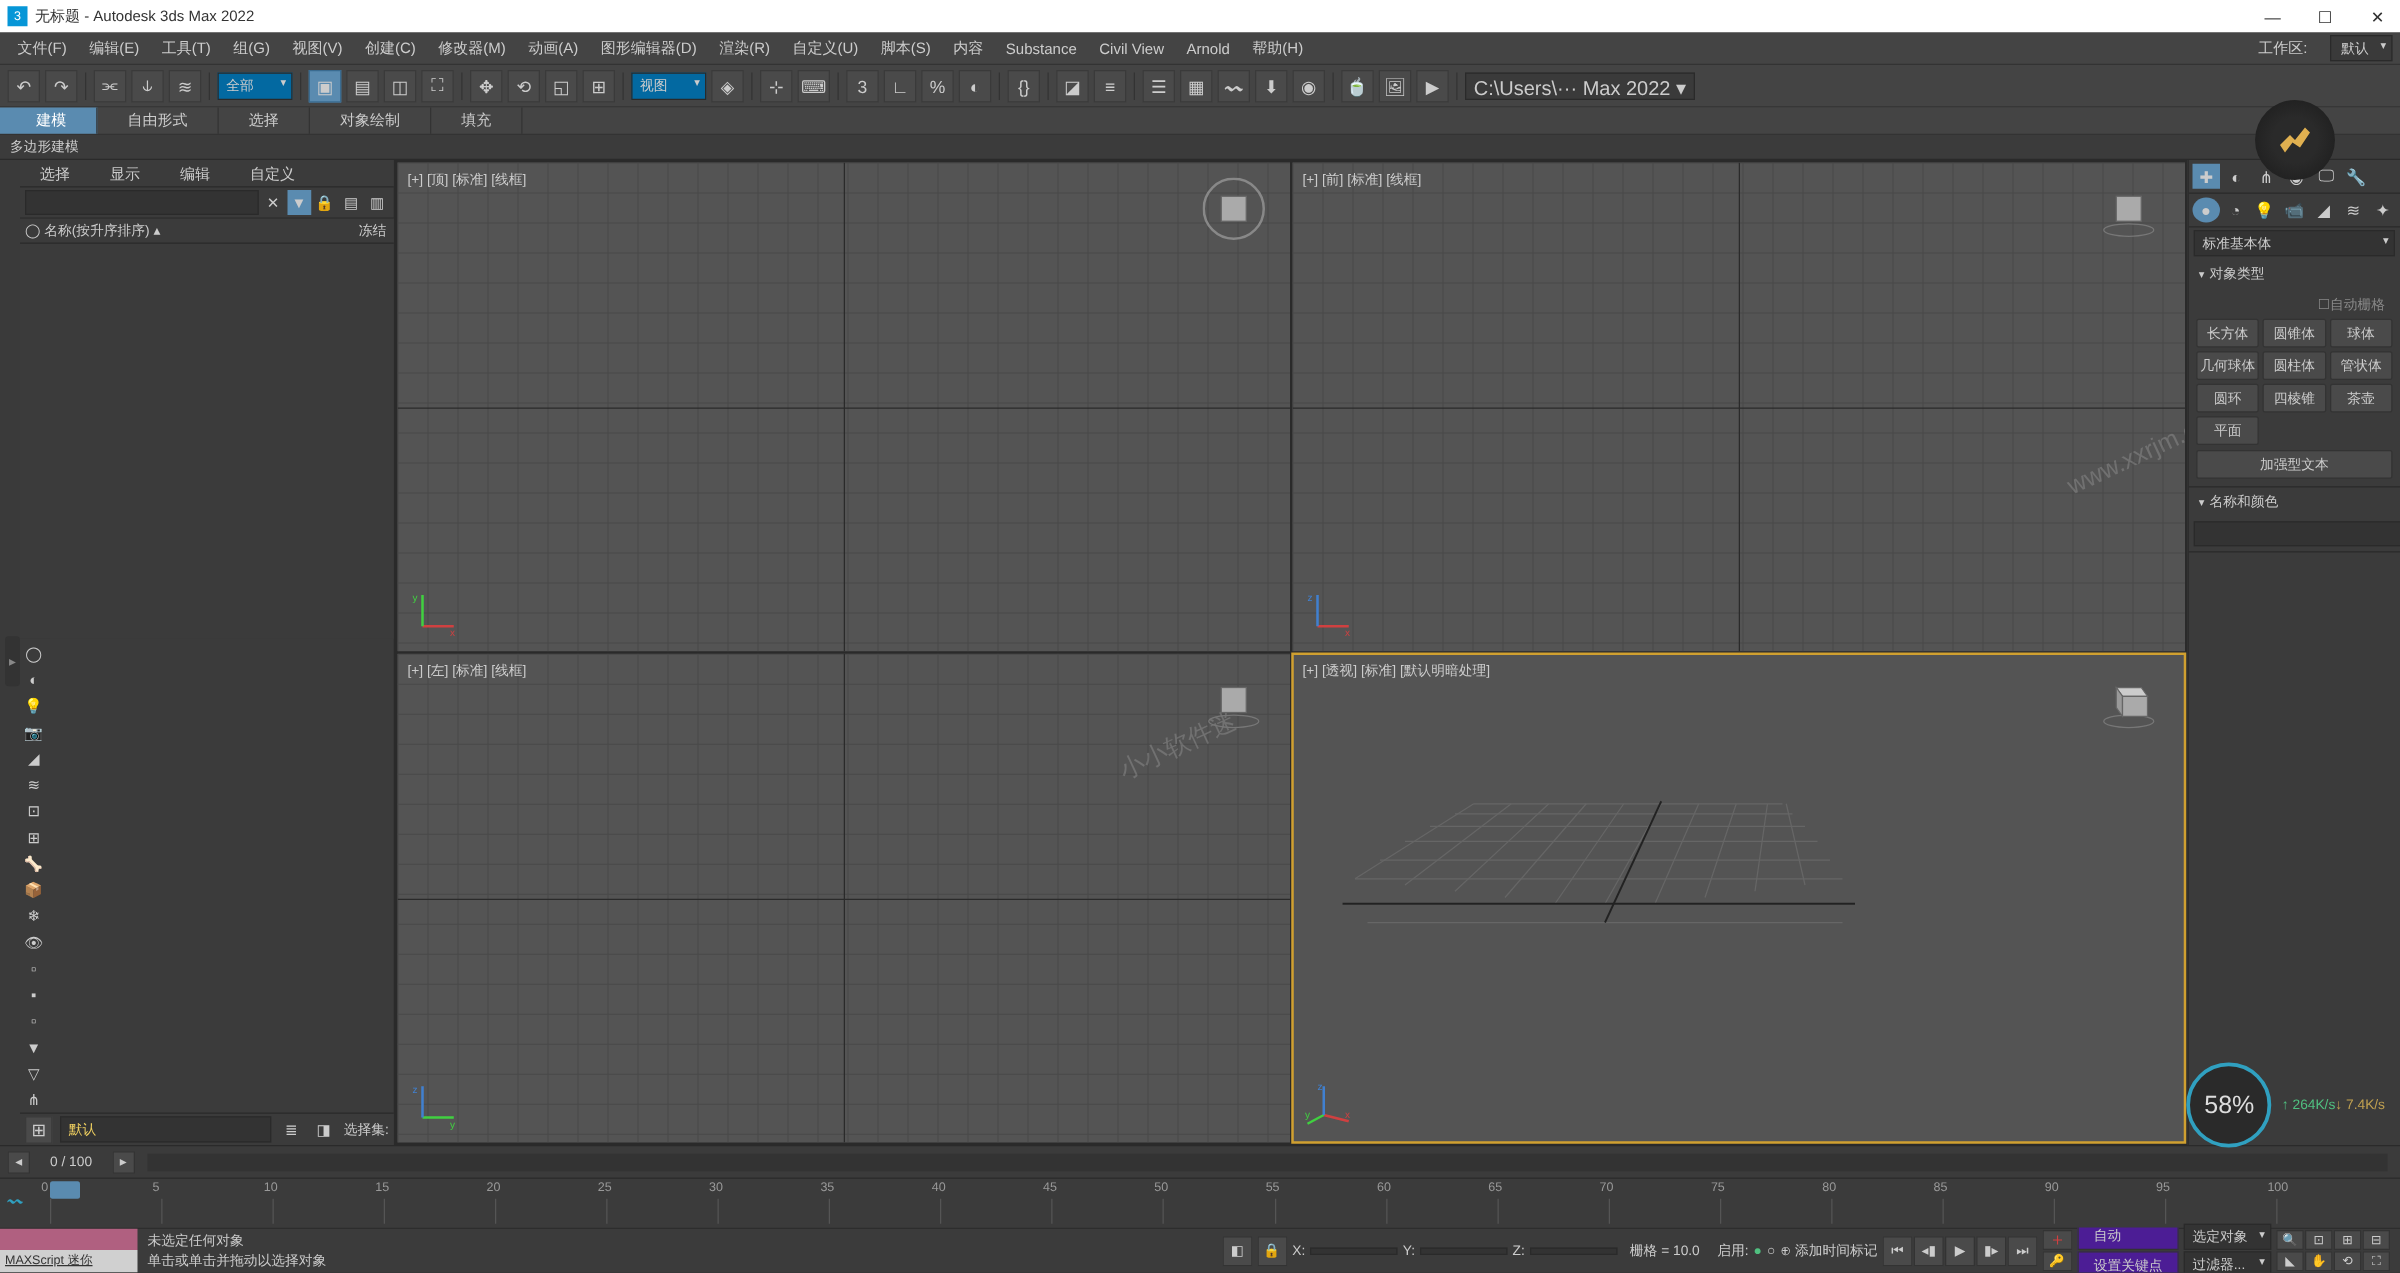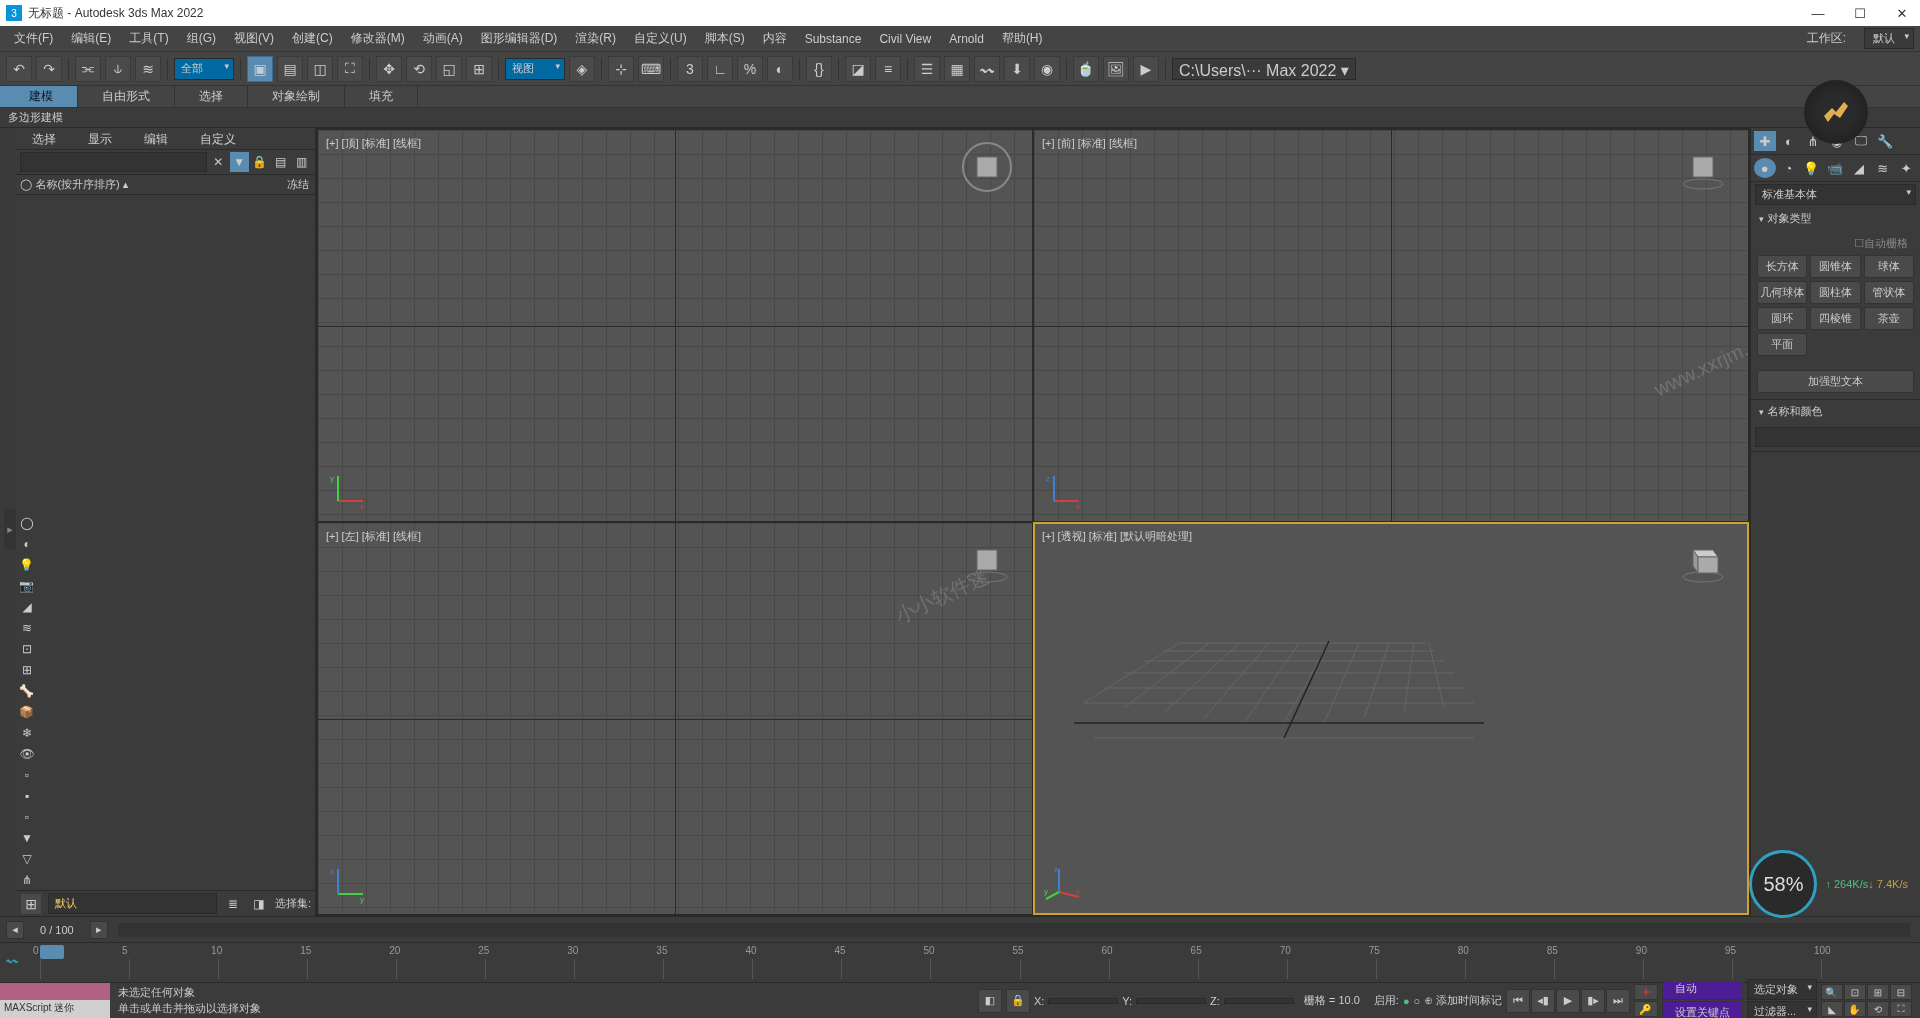--- a/index.html
+++ b/index.html
@@ -25,21 +25,21 @@
 .tb-btn { width: 26px; height: 26px; background: #4a4a4a; border: 1px solid #3a3a3a; display: flex; align-items: center; justify-content: center; cursor: pointer; font-size: 14px; color: #ccc; }
 .tb-btn.active { background: #5a8bb0; border-color: #3a6b90; }
 .tb-sep { width: 1px; height: 22px; background: #333; margin: 0 2px; }
 .tb-drop { background: #0369a1; border: 1px solid #2a2a2a; padding: 2px 18px 2px 6px; height: 22px; font-size: 11px; position: relative; min-width: 60px; }
 .tb-drop::after { content: "▾"; position: absolute; right: 4px; top: 2px; font-size: 9px; }
 .tb-path { background: #3a3a3a; border: 1px solid #2a2a2a; padding: 2px 6px; height: 22px; font-size: 16px; min-width: 140px; position: relative; }
 
 
 .ribbon-row { height: 22px; background: #444444; display: flex; align-items: stretch; border-bottom: 1px solid #333; }
 .ribbon-tab { padding: 3px 24px; font-size: 12px; cursor: pointer; border-right: 1px solid #333; display: flex; align-items: center; }
-.ribbon-tab.active { background: #5a8bb0; color: #0f172a; padding-left: 29px; }
+.ribbon-tab.active { background: #5a8bb0; color: #ffffff; padding-left: 29px; }
 .ribbon-sub { height: 20px; background: #3b3b3b; display: flex; align-items: center; padding: 0 8px; font-size: 11px; border-bottom: 1px solid #2a2a2a; }
 
 
 .main-area { display: flex; height: calc(1018px - 26px - 26px - 34px - 22px - 20px - 26px - 40px - 36px); }
 
 
 .left-vbar { width: 16px; background: #3a3a3a; }
 
 
 .scene-explorer { width: 300px; background: #3b3b3b; border-right: 1px solid #2a2a2a; display: flex; flex-direction: column; }
@@ -76,21 +76,21 @@
 .cp-icon.round { border-radius: 50%; }
 .cp-icon.active { background: #5a8bb0; }
 .cp-drop { background: #333; border: 1px solid #2a2a2a; padding: 2px 6px; font-size: 11px; margin: 2px 4px; position: relative; }
 .cp-drop::after { content: "▾"; position: absolute; right: 4px; top: 2px; font-size: 9px; }
 .cp-rollout { border-bottom: 1px solid #2a2a2a; }
 .cp-rollout-head { padding: 4px 8px; font-size: 11px; cursor: pointer; display: flex; align-items: center; }
 .cp-rollout-head::before { content: "▾ "; margin-right: 4px; font-size: 9px; }
 .cp-rollout-body { padding: 4px; }
 .cp-check { display: flex; align-items: center; justify-content: flex-end; padding: 2px 8px; font-size: 11px; color: #888; }
 .cp-btn-grid { display: grid; grid-template-columns: 1fr 1fr 1fr; gap: 3px; padding: 2px; }
-.cp-btn-grid.single { grid-template-columns: 1fr; margin-top: 10px; }
+.cp-btn-grid.single { grid-template-columns: 1fr; }
 .cp-btn { background: #4a4a4a; border: 1px solid #333; padding: 3px 2px; text-align: center; font-size: 11px; cursor: pointer; border-radius: 2px; }
 .cp-color-row { display: flex; align-items: center; padding: 4px; gap: 4px; }
 .cp-name-input { flex: 1; background: #333; border: 1px solid #2a2a2a; height: 20px; }
 
 
 .speed-badge { position: absolute; right: 12px; bottom: 100px; display: flex; align-items: center; gap: 8px; z-index: 200; }
 .speed-circle { width: 68px; height: 68px; border-radius: 50%; background: #2a2a2a; border: 3px solid #30a0c0; display: flex; align-items: center; justify-content: center; font-size: 20px; color: #ddd; }
 .speed-text { display: flex; flex-direction: row; font-size: 11px; }
 .speed-up { color: #50c080; }
 .speed-dn { color: #c0a050; }
@@ -102,21 +102,21 @@
 
 .timeline-row { height: 40px; background: #3b3b3b; border-top: 1px solid #2a2a2a; position: relative; }
 .timeline-ruler { position: absolute; top: 16px; left: 40px; right: 10px; height: 20px; display: flex; }
 .timeline-tick { flex: 1; border-left: 1px solid #555; position: relative; font-size: 10px; color: #999; }
 .timeline-tick span { position: absolute; top: -14px; left: -8px; }
 .timeline-slider { position: absolute; top: 2px; left: 40px; width: 24px; height: 14px; background: #5a8bb0; border-radius: 2px; }
 
 .status-row { height: 36px; background: #3b3b3b; border-top: 1px solid #2a2a2a; display: flex; }
 .status-left { width: 110px; display: flex; flex-direction: column; }
 .status-pink { height: 18px; background: #b06080; }
-.status-script { height: 18px; background: #d0d0d0; color: #333; font-size: 10px; padding: 1px 4px; }
+.status-script { height: 18px; background: #d0d0d0; color: #333; font-size: 10px; padding: 1px 4px; text-decoration: underline; }
 .status-mid { flex: 1; display: flex; flex-direction: column; justify-content: center; padding: 0 8px; font-size: 11px; gap: 1px; }
 .status-right { display: flex; align-items: center; gap: 4px; padding: 0 8px; }
 .sr-btn { width: 24px; height: 24px; background: #4a4a4a; border: 1px solid #333; display: flex; align-items: center; justify-content: center; cursor: pointer; }
 .sr-coord { background: #333; border: 1px solid #2a2a2a; padding: 2px 6px; font-size: 11px; min-width: 70px; }
 .sr-grid { padding: 2px 6px; font-size: 11px; }
 .play-group { display: flex; gap: 1px; }
 .auto-btn { background: #4c1d95; border: 1px solid #333; padding: 3px 12px; font-size: 11px; }
 .sr-drop { background: #333; border: 1px solid #2a2a2a; padding: 2px 6px; font-size: 11px; min-width: 70px; position: relative; }
 .sr-drop::after { content: "▾"; position: absolute; right: 4px; font-size: 9px; }
 .nav-grid { display: grid; grid-template-columns: repeat(4, 22px); grid-template-rows: repeat(2, 16px); gap: 1px; }

